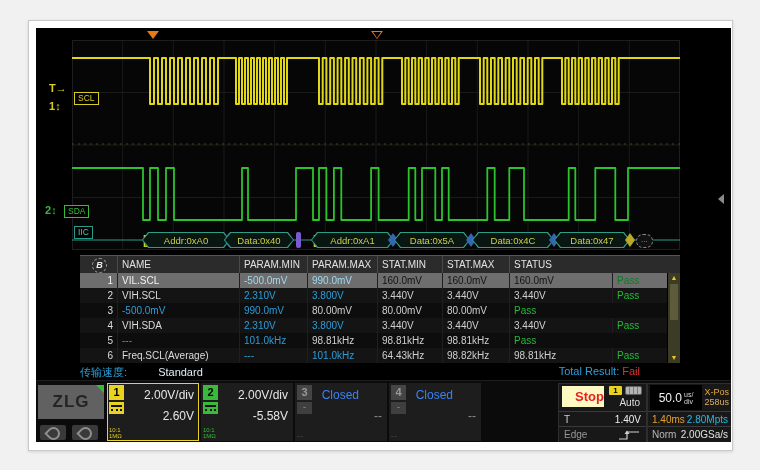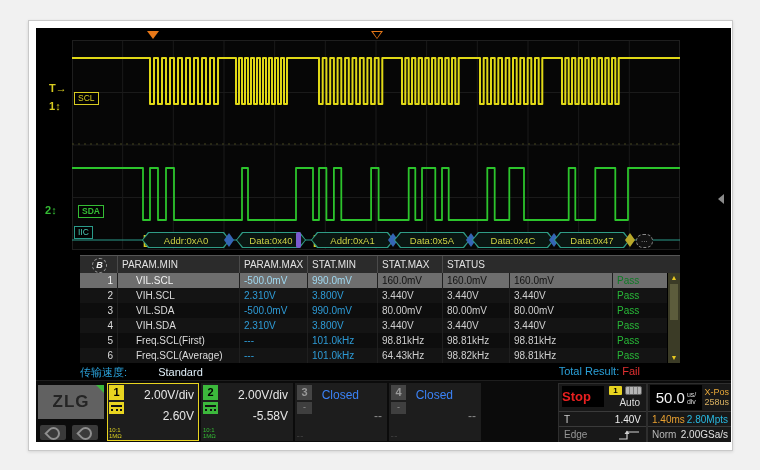--- a/index.html
+++ b/index.html
@@ -40,21 +40,21 @@
   .mtable{position:absolute;left:44px;top:227px;width:600px;background:#0a0a0a;border-top:1px solid #555;}
   .thead{display:grid;grid-template-columns:38px 122px 68px 70px 65px 67px 103px 55px;height:17px;background:#2b2b2b;}
   .thead>div{font-size:10px;color:#e2e2e2;padding-left:4px;line-height:17px;border-right:1px solid #4a4a4a;overflow:hidden;white-space:nowrap;}
   .bicon{width:13px;height:13px;border:1px dashed #9a9a9a;border-radius:50%;color:#eee;font-size:9px;font-weight:bold;font-style:italic;text-align:center;line-height:13px;margin:2px 0 0 8px;padding:0;}
   .tbody{position:relative;}
   .trow{display:grid;grid-template-columns:38px 122px 68px 70px 65px 67px 103px 55px;height:15px;background:#0d0d0d;}
   .trow:nth-child(even){background:#141414;}
   .trow.selected{background:#6e6e6e;}
   .trow>div{font-size:10px;line-height:15px;padding-left:4px;border-right:1px solid #1f1f1f;overflow:hidden;white-space:nowrap;}
   .cnum{text-align:right;padding-right:4px;color:#dcdcdc;}
-  .cname{color:#dcdcdc;margin-left:14px;}
+  .cname{color:#dcdcdc;}
   .cp{color:#2e9bd6;}
   .cs{color:#cfcfcf;}
   .cstat{color:#28b838;}
   .trow.selected .cnum,.trow.selected .cname{color:#f2f2f2;}
   .trow.selected .cp{color:#9fd8f0;}
   .trow.selected .cs{color:#111;}
   .trow.selected .cstat{color:#0e7a24;}
   .scrollbar{position:absolute;right:0;top:17px;height:90px;width:12px;background:#3b3b26;border-left:1px solid #000;}
   .sb-arrow{position:absolute;left:0;width:12px;text-align:center;font-size:7px;color:#e8c820;line-height:8px;cursor:pointer;}
   .sb-thumb{position:absolute;left:2px;right:2px;top:11px;height:36px;background:#5c5c3c;}
@@ -86,33 +86,33 @@
   .probe{position:absolute;left:2px;bottom:2px;font-size:6px;line-height:6px;}
   .probe.y{color:#d8cc20;}
   .probe.g{color:#34bc34;}
   .probe.gray{color:#666;}
   .vdiv{position:absolute;right:5px;top:5px;font-size:12px;color:#e6e6e6;}
   .offs{position:absolute;right:5px;top:26px;font-size:12px;color:#e6e6e6;}
   .ch .dim{color:#3b82f6;}
   .ch .dim2{color:#8a8a8a;}
 
   .trigblk{position:absolute;left:522px;top:2px;width:87px;height:58px;background:#181818;border:1px solid #2e2e2e;}
-  .stopbox{position:absolute;left:3px;top:2px;width:42px;height:21px;background:#000000;color:#e82020;font-weight:bold;font-size:13px;text-align:left;line-height:21px;}
+  .stopbox{position:absolute;left:3px;top:2px;width:42px;height:21px;background:#fef9c3;color:#e82020;font-weight:bold;font-size:13px;text-align:right;line-height:21px;}
   .tbadges{position:absolute;right:4px;top:2px;display:flex;gap:3px;}
   .b1{width:13px;height:9px;background:#e8d420;color:#000;font-size:8px;font-weight:bold;line-height:9px;text-align:center;border-radius:1px;}
   .kbicon{width:17px;height:9px;background:#b4b4b4;border:1px solid #5f5f5f;border-radius:2px;box-sizing:border-box;background-image:repeating-linear-gradient(90deg,#b4b4b4 0 3px,#7c7c7c 3px 4px);}
   .automode{position:absolute;right:6px;top:13px;color:#ddd;font-size:10px;}
   .trg-row{position:absolute;left:0;right:0;height:15px;border-top:1px solid #3a3a3a;font-size:10px;line-height:15px;}
   .trg-row .lft{position:absolute;left:5px;color:#ccc;}
   .trg-row .rgt{position:absolute;right:5px;color:#eee;}
   .trg-row .lftdim{position:absolute;left:5px;color:#979797;}
 
   .tbblk{position:absolute;left:611px;top:2px;width:84px;height:58px;background:#181818;border:1px solid #2e2e2e;}
   .scalebox{position:absolute;left:2px;top:1px;width:52px;height:25px;background:#000;display:flex;align-items:center;justify-content:center;gap:2px;}
-  .scalenum{font-size:15px;color:#f2f2f2;}
+  .scalenum{font-size:12px;color:#f2f2f2;}
   .unitstack{font-size:7px;line-height:7px;color:#ddd;text-align:left;}
   .xpos{position:absolute;right:3px;top:3px;text-align:right;font-size:9px;line-height:10px;}
   .xpos .xl{color:#e8a838;}
   .xpos .xv{color:#d8b060;}
   .tb-row{position:absolute;left:0;right:0;height:15px;border-top:1px solid #3a3a3a;font-size:10px;line-height:15px;}
   .tb-row .lor{position:absolute;left:4px;color:#e8a030;}
   .tb-row .rcy{position:absolute;right:4px;color:#28b8e0;}
   .tb-row .lgr{position:absolute;left:4px;color:#b8b8b8;}
   .tb-row .rwh{position:absolute;right:4px;color:#e2e2e2;}
 </style>
@@ -137,31 +137,31 @@
         <line id="busline" x1="0" x2="608" y1="200" y2="200" stroke="#2a9a8a" stroke-width="1"></line>
         <path id="scl-path" d="M0 18H78V64H82.0V18H86.0V64H90.0V18H94.0V64H98.0V18H102.0V64H106.0V18H110.0V64H114.0V18H118.0V64H122.0V18H126.0V64H130.0V18H134.0V64H138.0V18H142.0V64H146.0V18H150.0H164V64H167.0V18H170.0V64H173.0V18H176.0V64H179.0V18H182.0V64H185.0V18H188.0V64H191.0V18H194.0V64H197.0V18H200.0V64H203.0V18H206.0V64H209.0V18H212.0V64H215.0V18H218.0H247V64H250.7V18H254.4V64H258.2V18H261.9V64H265.6V18H269.3V64H273.1V18H276.8V64H280.5V18H284.2V64H287.9V18H291.7V64H295.4V18H299.1V64H302.8V18H306.6V64H310.3V18H314.0H330V64H333.3V18H336.7V64H340.0V18H343.3V64H346.7V18H350.0V64H353.3V18H356.7V64H360.0V18H363.3V64H366.7V18H370.0V64H373.3V18H376.7V64H380.0V18H383.3V64H386.7V18H390.0H408V64H411.7V18H415.3V64H419.0V18H422.7V64H426.3V18H430.0V64H433.7V18H437.3V64H441.0V18H444.7V64H448.3V18H452.0V64H455.7V18H459.3V64H463.0V18H466.7V64H470.3V18H474.0H490V64H493.3V18H496.7V64H500.0V18H503.3V64H506.7V18H510.0V64H513.3V18H516.7V64H520.0V18H523.3V64H526.7V18H530.0V64H533.3V18H536.7V64H540.0V18H543.3V64H546.7V18H550.0H608" fill="none" stroke="#e0d816" stroke-width="2" stroke-linejoin="round"></path>
         <path id="sda-path" d="M0 128H71V180H78.0V128H86.0V180H94.0V128H102.0V180H150H170.0V128H176.0V180H218H224V128H241V180H247.0V128H254.4V180H261.9V128H269.3V180H299.1V128H306.6V180H314H336.7V128H343.3V180H350.0V128H363.3V180H370.0V128H376.7V180H390H415.3V128H422.7V180H437.3V128H452.0V180H474H496.7V128H503.3V180H523.3V128H543.3V180H550H556V128H608" fill="none" stroke="#2cc42c" stroke-width="1.8" stroke-linejoin="round"></path>
       </svg>
     </div>
 
     <span class="mk" style="left:13px;top:54px;"><span>T</span>→</span>
     <span class="mk" style="left:13px;top:72px;"><span>1</span>↕</span>
     <span class="mk green" style="left:9px;top:176px;"><span>2</span>↕</span>
     <span class="buslabel" style="left:38px;top:64px;">SCL</span>
-    <span class="buslabel sda" style="left:42px;top:177px;font-weight:bold;">SDA</span>
+    <span class="buslabel sda" style="left:28px;top:177px;">SDA</span>
     <span class="buslabel iic" style="left:38px;top:198px;">IIC</span>
 
     <div class="decode-row">
         <span class="startb" style="left: 71px;">[</span>
         <div class="hex" style="left: 70px; width: 88px;">
           <i></i>
           <span>Addr:0xA0</span>
         </div>
         <span class="dia" style="left: 152px;"></span>
-        <div class="hex" style="left: 164px; width: 70px;">
+        <div class="hex" style="left: 152px; width: 70px;">
           <i></i>
           <span>Data:0x40</span>
         </div>
         <span class="sepv" style="left: 224px;"></span>
         <span class="startb" style="left: 241px;">[</span>
         <div class="hex" style="left: 239px; width: 83px;">
           <i></i>
           <span>Addr:0xA1</span>
         </div>
         <span class="dia" style="left: 316px;"></span>
@@ -181,20 +181,21 @@
         </div>
         <span class="dia y" style="left: 553px;"></span>
         <span class="more" style="left: 564px;">...</span>
       </div>
 
     <span class="side-arrow"></span>
 
     <div class="mtable">
       <div class="thead">
         <div><span class="bicon" style="display:inline-block">B</span></div>
+        <div>NAME</div>
         <div>PARAM.MIN</div>
         <div>PARAM.MAX</div>
         <div>STAT.MIN</div>
         <div>STAT.MAX</div>
         <div style="border-right:none">STATUS</div>
       </div>
       <div class="tbody">
           <div class="trow selected">
             <div class="cnum">1</div>
             <div class="cname">VIL.SCL</div>
@@ -210,41 +211,39 @@
             <div class="cname">VIH.SCL</div>
             <div class="cp">2.310V</div>
             <div class="cp">3.800V</div>
             <div class="cs">3.440V</div>
             <div class="cs">3.440V</div>
             <div class="cs">3.440V</div>
             <div class="cstat" style="border-right: none;">Pass</div>
           </div>
           <div class="trow">
             <div class="cnum">3</div>
-            <div class="cname">VIL.SDA</div>
             <div class="cp">-500.0mV</div>
             <div class="cp">990.0mV</div>
             <div class="cs">80.00mV</div>
             <div class="cs">80.00mV</div>
             <div class="cs">80.00mV</div>
             <div class="cstat" style="border-right: none;">Pass</div>
           </div>
           <div class="trow">
             <div class="cnum">4</div>
             <div class="cname">VIH.SDA</div>
             <div class="cp">2.310V</div>
             <div class="cp">3.800V</div>
             <div class="cs">3.440V</div>
             <div class="cs">3.440V</div>
             <div class="cs">3.440V</div>
             <div class="cstat" style="border-right: none;">Pass</div>
           </div>
           <div class="trow">
             <div class="cnum">5</div>
-            <div class="cname">Freq.SCL(First)</div>
             <div class="cp">---</div>
             <div class="cp">101.0kHz</div>
             <div class="cs">98.81kHz</div>
             <div class="cs">98.81kHz</div>
             <div class="cs">98.81kHz</div>
             <div class="cstat" style="border-right: none;">Pass</div>
           </div>
           <div class="trow">
             <div class="cnum">6</div>
             <div class="cname">Freq.SCL(Average)</div>

